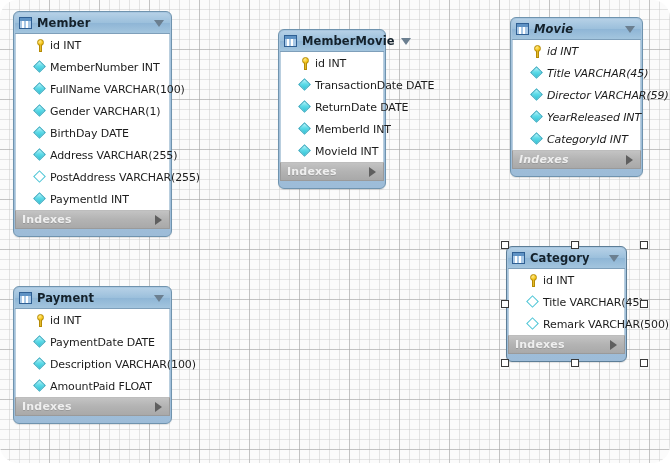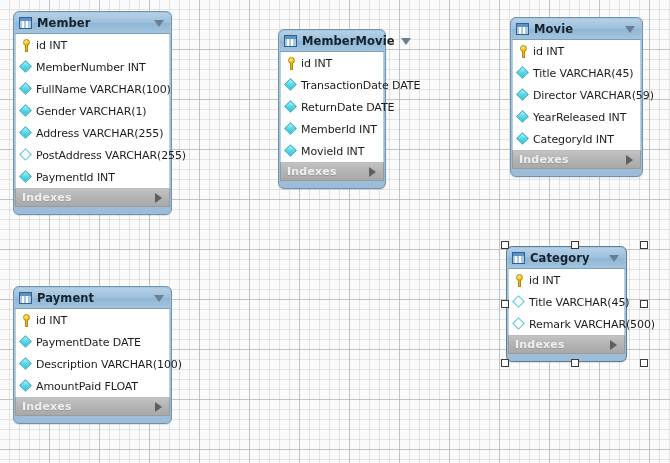--- a/index.html
+++ b/index.html
@@ -18,20 +18,21 @@
     width: 670px;
     height: 463px;
     background-color: #fbfbfb;
     background-image:
       linear-gradient(to right, rgba(170,170,170,0.55) 1px, transparent 1px),
       linear-gradient(to bottom, rgba(170,170,170,0.55) 1px, transparent 1px),
       linear-gradient(to right, rgba(208,208,208,0.55) 1px, transparent 1px),
       linear-gradient(to bottom, rgba(208,208,208,0.55) 1px, transparent 1px);
     background-size: 50px 50px, 50px 50px, 10px 10px, 10px 10px;
     background-position: -1px -1px, -1px -1px, -1px -1px, -1px -1px;
+    border-radius: 18px;
   }
 
   
   .tbl {
     position: absolute;
     box-sizing: border-box;
     border: 1px solid #6f93ae;
     border-radius: 6px;
     background: linear-gradient(to bottom, #a8c6df 0%, #9dbcd8 100%);
     padding: 1px 1px 7px 1px;
@@ -101,21 +102,21 @@
   .tbl-body {
     background: #ffffff;
     border-left: 1px solid #b9cede;
     border-right: 1px solid #b9cede;
   }
 
   .col {
     height: 22px;
     display: flex;
     align-items: center;
-    padding-left: 4px;
+    padding-left: 18px;
     white-space: nowrap;
   }
 
   .ico {
     width: 13px;
     height: 13px;
     flex: none;
     margin-right: 3px;
     position: relative;
   }
@@ -231,20 +232,24 @@
         <div class="col">
           <span class="ico dia"></span>
           <span class="col-text">FullName VARCHAR(100)</span>
         </div>
         <div class="col">
           <span class="ico dia"></span>
           <span class="col-text">Gender VARCHAR(1)</span>
         </div>
         <div class="col">
           <span class="ico dia"></span>
+          <span class="col-text">BirthDay DATE</span>
+        </div>
+        <div class="col">
+          <span class="ico dia"></span>
           <span class="col-text">Address VARCHAR(255)</span>
         </div>
         <div class="col">
           <span class="ico dia-empty"></span>
           <span class="col-text">PostAddress VARCHAR(255)</span>
         </div>
         <div class="col">
           <span class="ico dia"></span>
           <span class="col-text">PaymentId INT</span>
         </div>
@@ -280,21 +285,21 @@
         <div class="col">
           <span class="ico dia"></span>
           <span class="col-text">MovieId INT</span>
         </div>
       </div>
       <div class="tbl-foot">
         <span class="foot-label">Indexes</span>
         <span class="foot-caret"></span>
       </div>
     </div>
-    <div class="tbl" style="left: 510px; top: 17px; width: 133px;">
+    <div class="tbl" style="left: 510px; top: 17px; width: 133px; font-style: italic;">
       <div class="tbl-hdr">
         <span class="tbl-icon"></span>
         <span class="tbl-title">Movie</span>
         <span class="tbl-caret"></span>
       </div>
       <div class="tbl-body">
         <div class="col">
           <span class="ico key"></span>
           <span class="col-text">id INT</span>
         </div>

